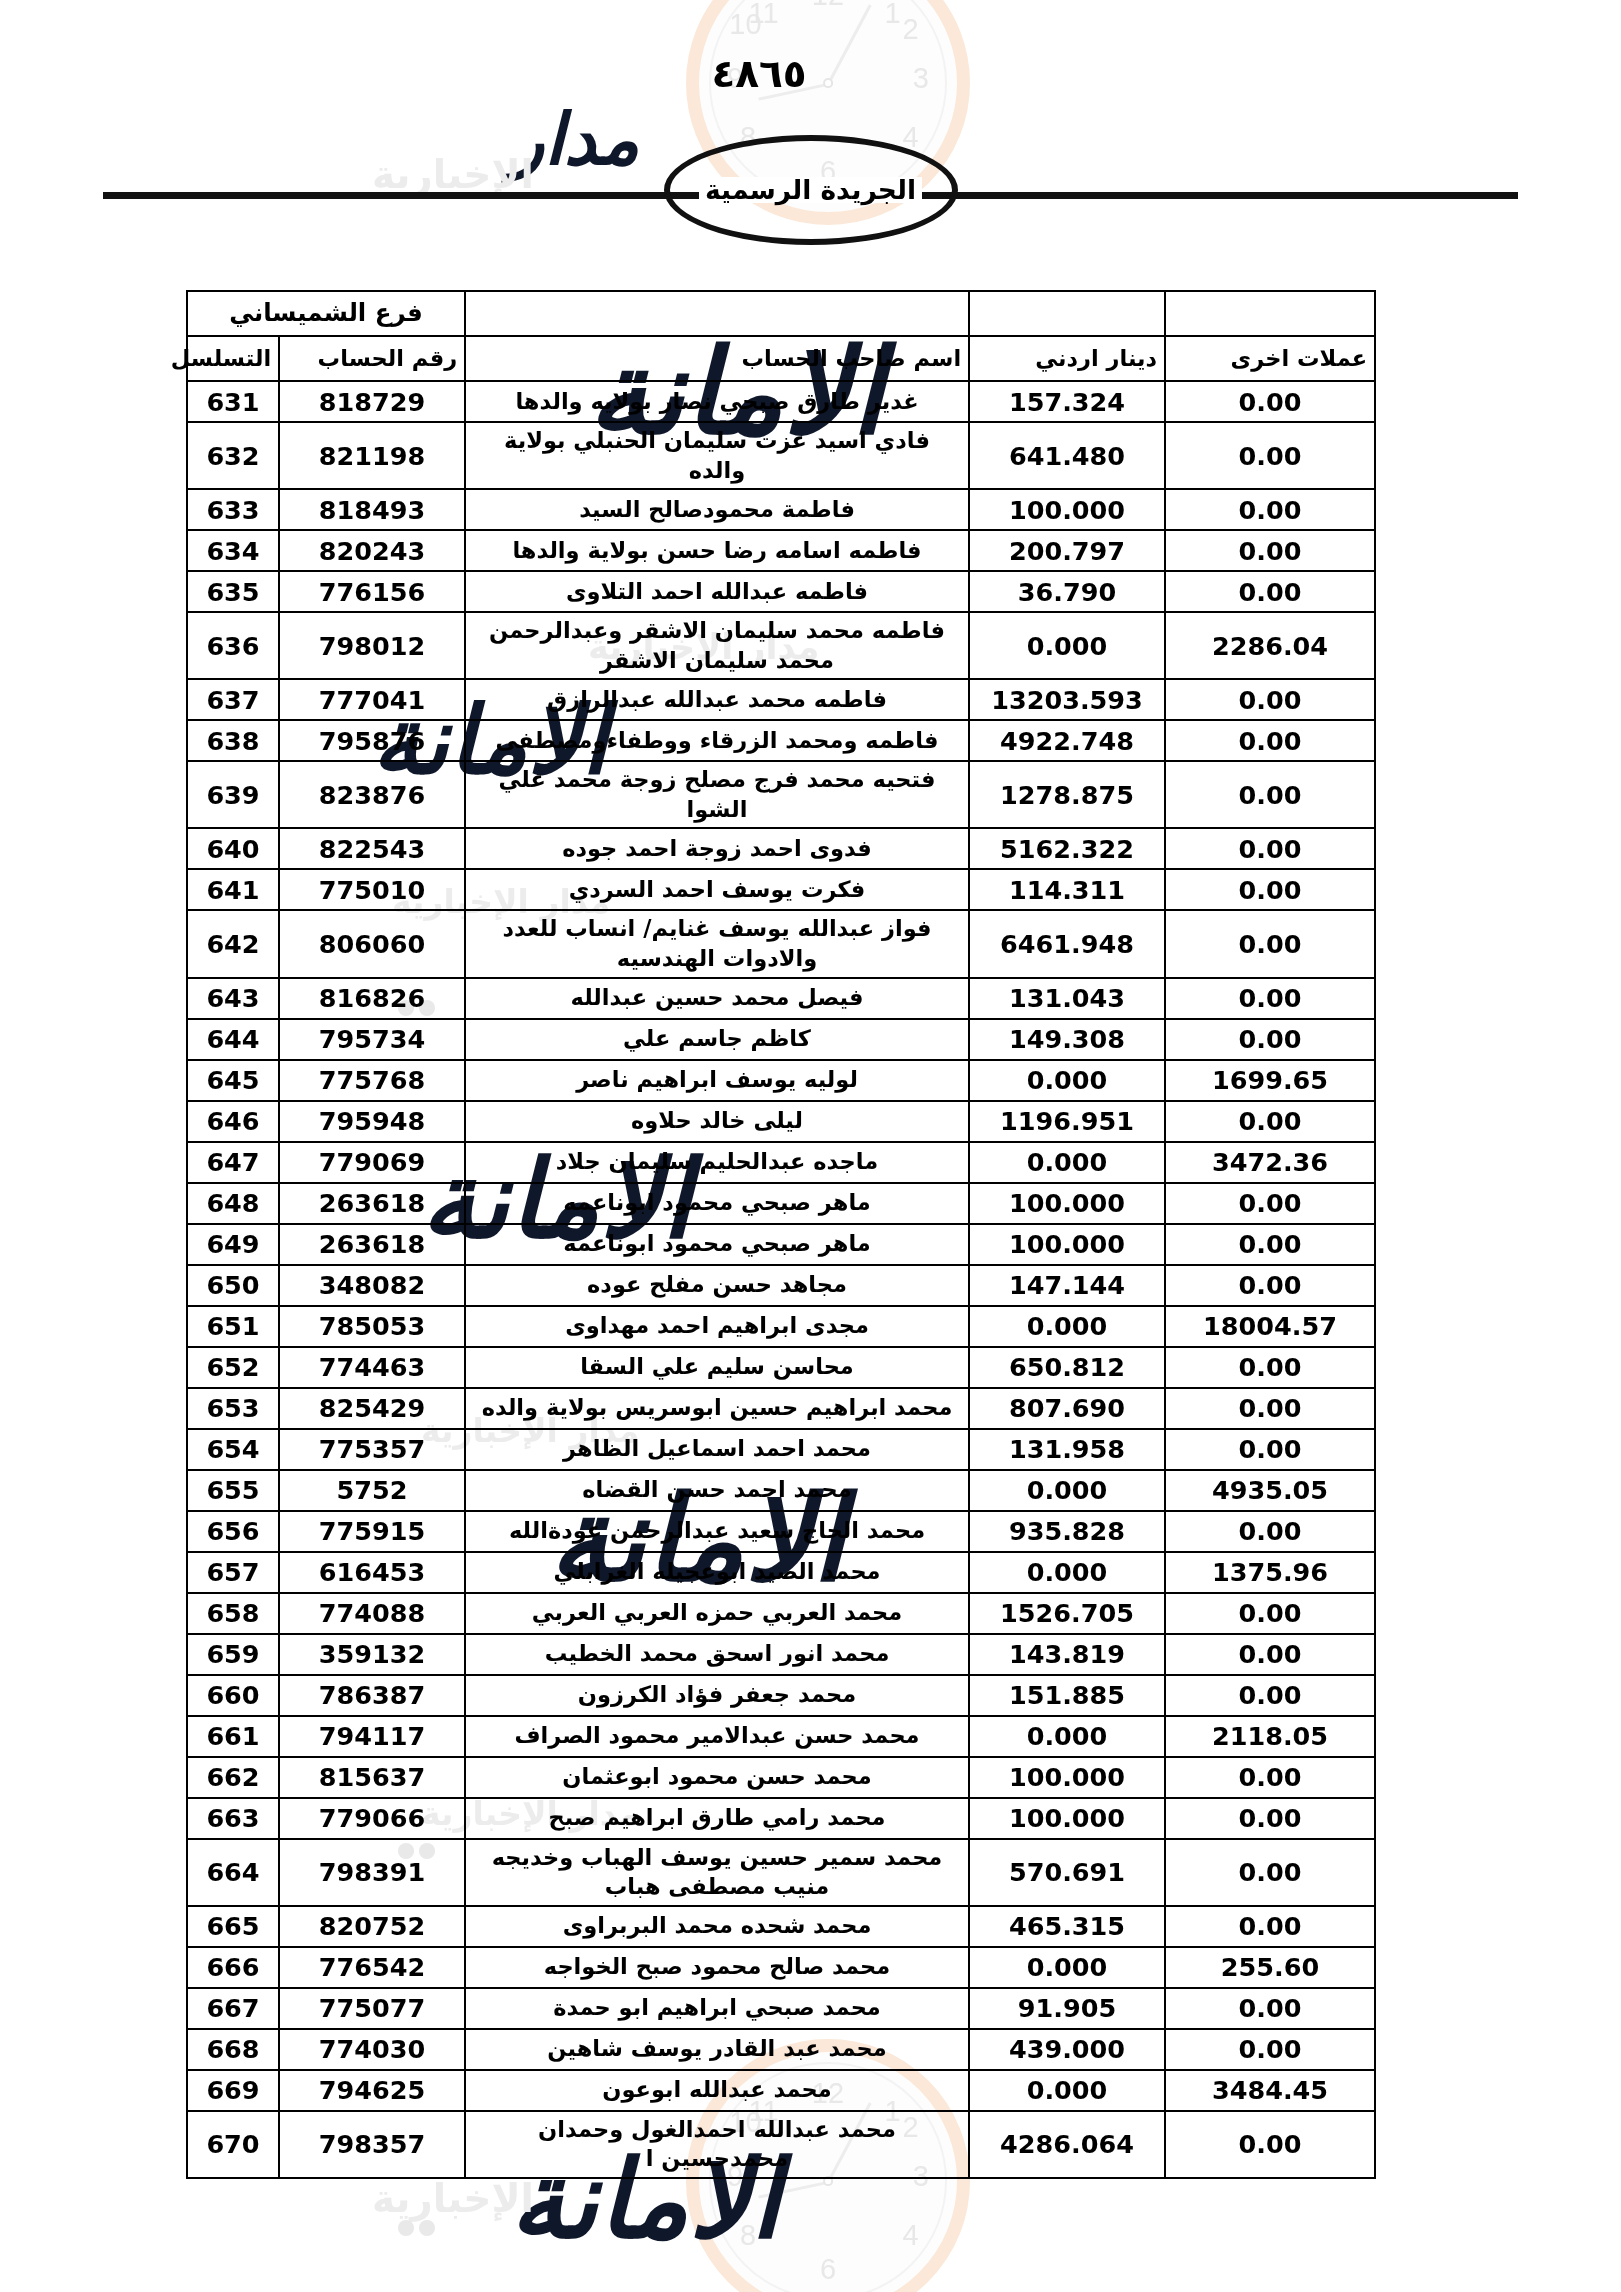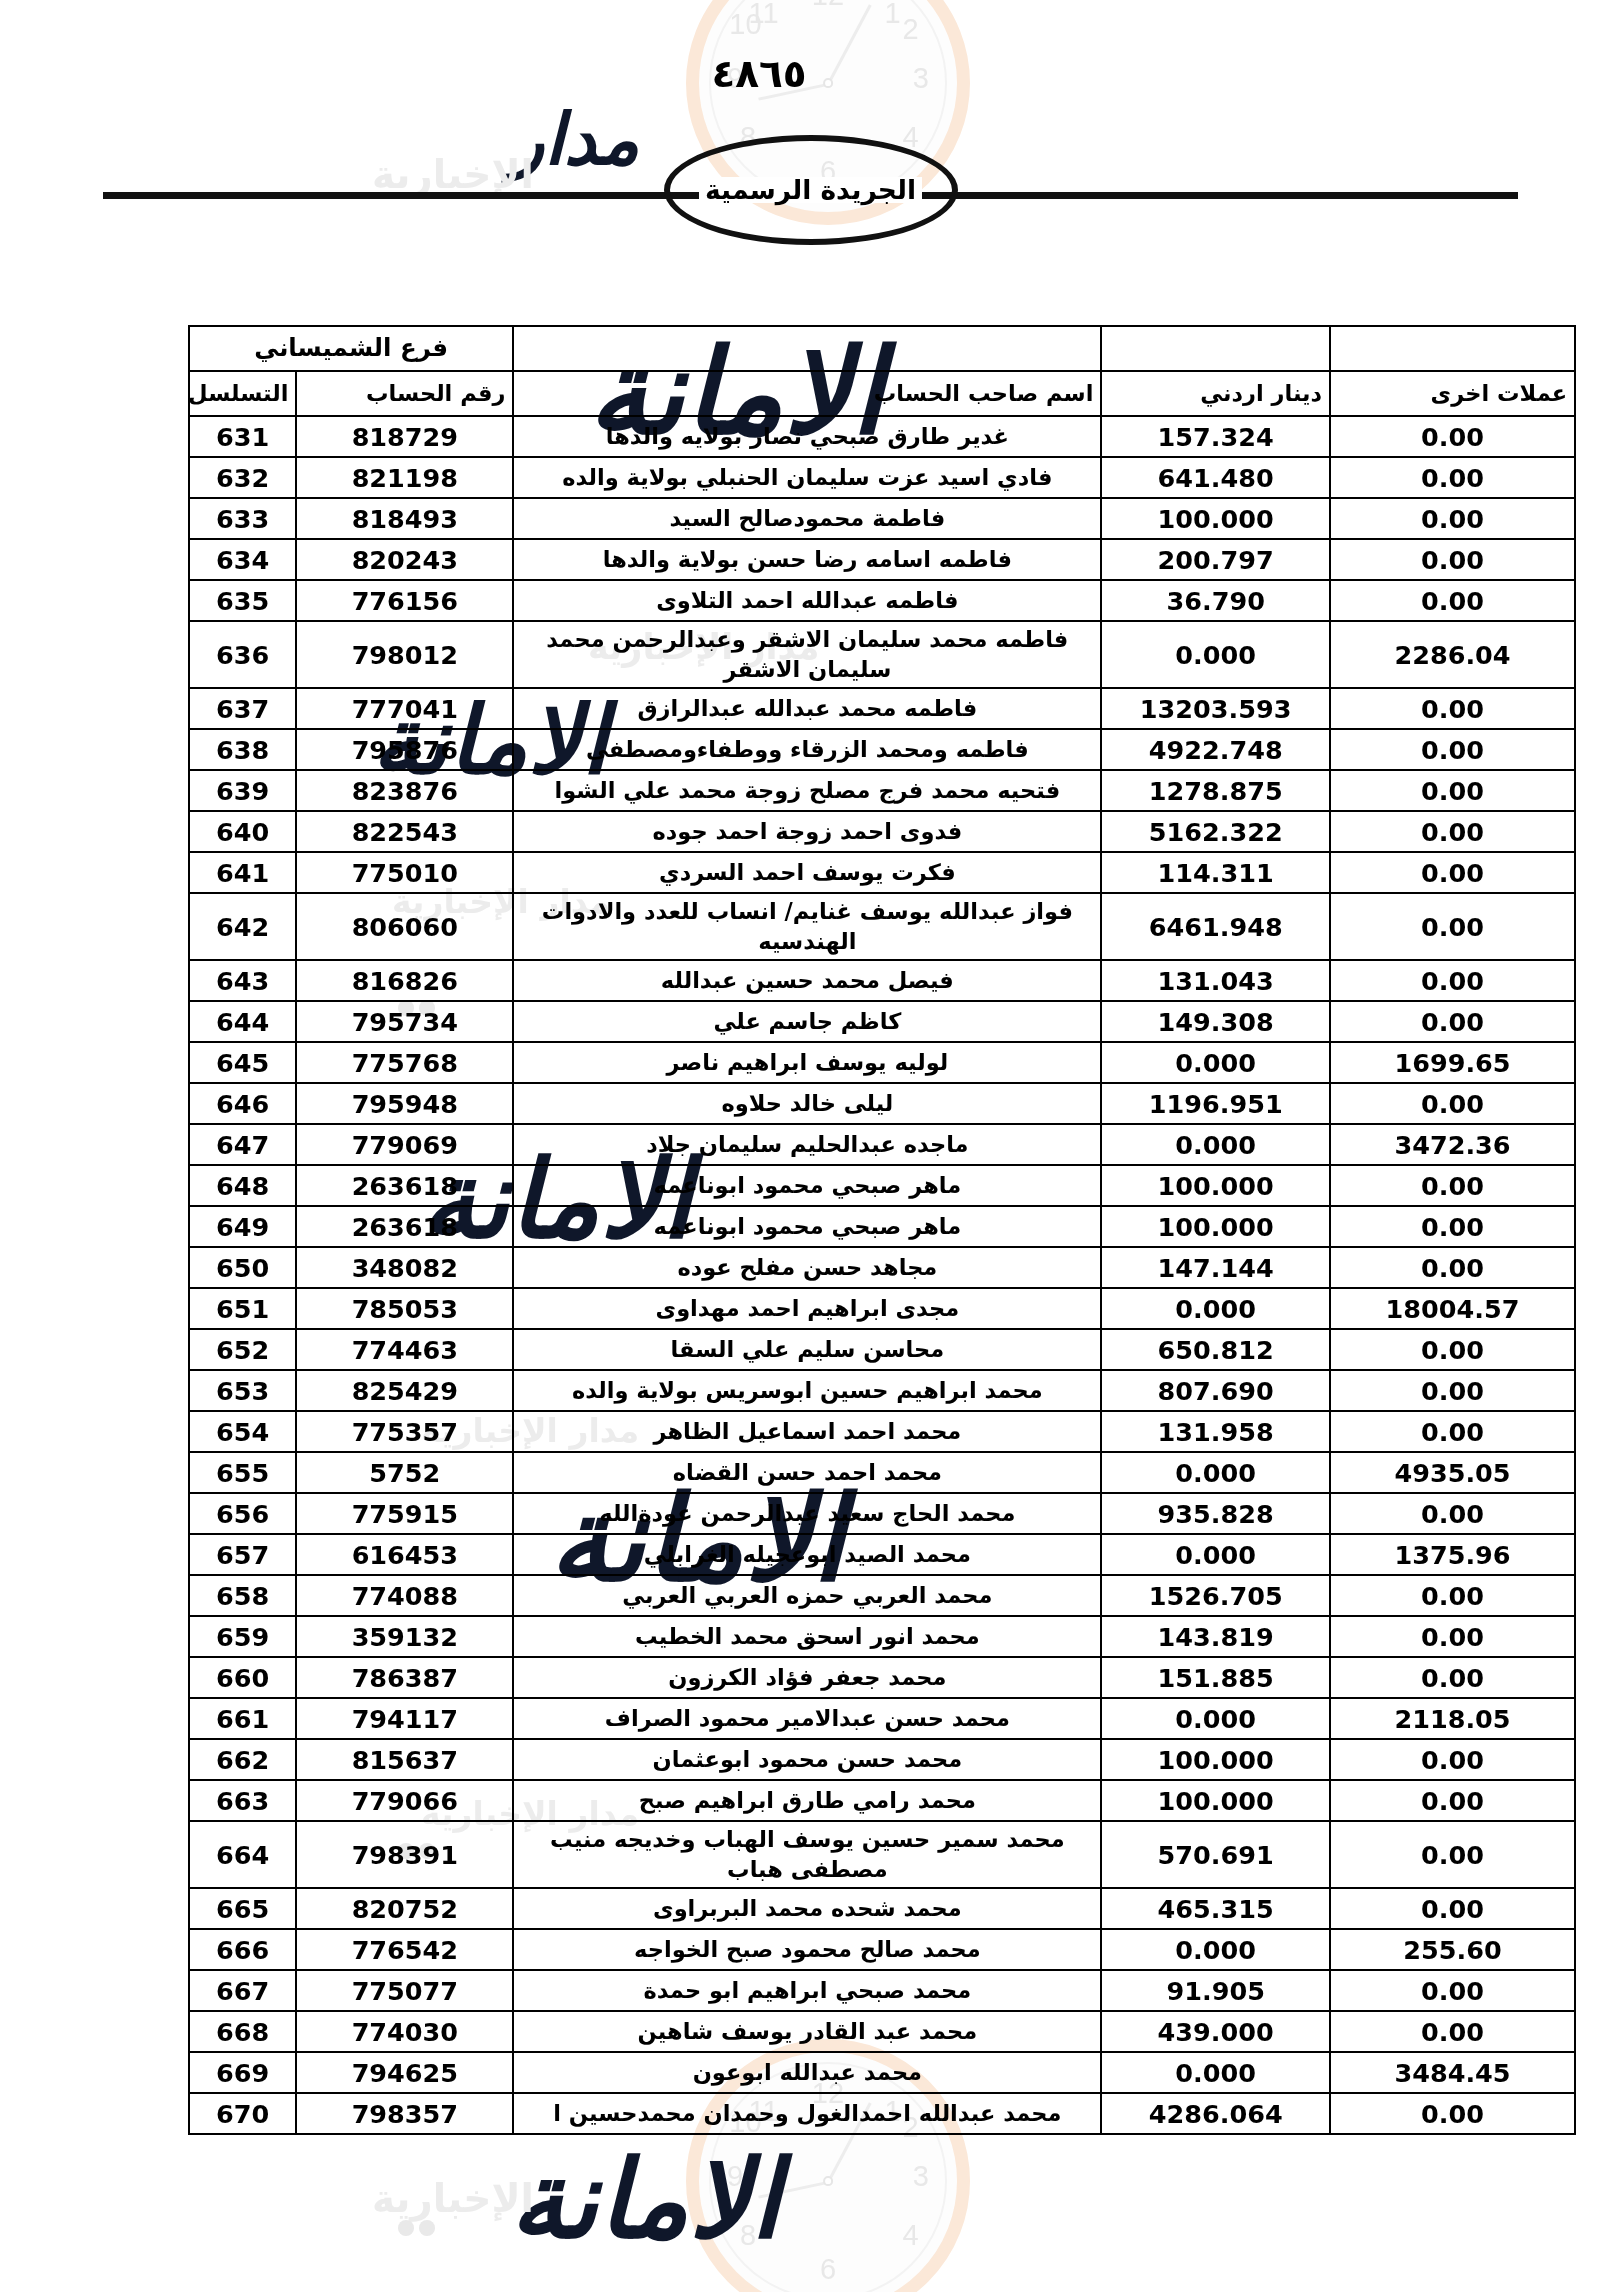--- a/index.html
+++ b/index.html
@@ -117,22 +117,21 @@
     background: #fff;
     padding: 0 5.9px;
     line-height: 1;
   }
 
   
   .table-wrap {
     position: absolute;
     top: 290px;
     left: 188px;
-    width: 1388px;
-    margin-top: 35px;
+    width: 1188px;
   }
   table.ledger {
     width: 100%;
     border-collapse: collapse;
     table-layout: fixed;
     border: 2.9px solid #000;
     background: transparent;
   }
   table.ledger td, table.ledger th {
     border: 2px solid #000;

